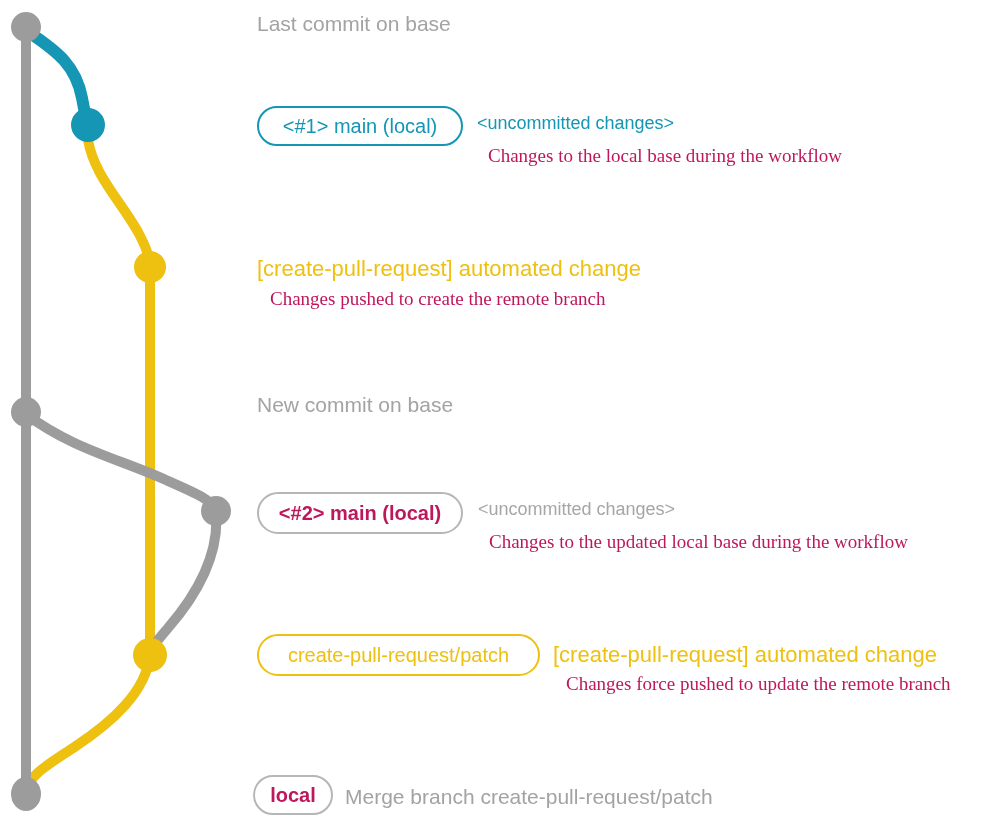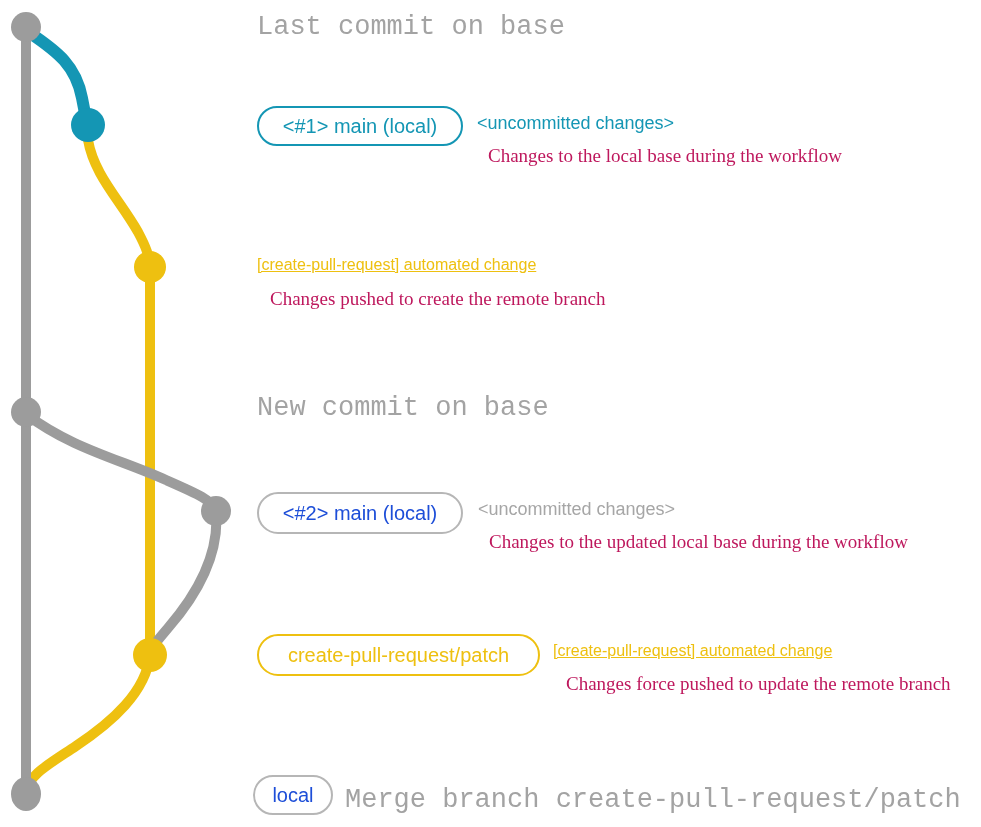--- a/index.html
+++ b/index.html
@@ -11,34 +11,34 @@
 
   
   .stroke-gray   { stroke:var(--branch-gray);  fill:none; stroke-width:10; stroke-linecap:round; }
   .stroke-teal   { stroke:var(--teal);         fill:none; stroke-width:12; stroke-linecap:round; }
   .stroke-yellow { stroke:var(--yellow);       fill:none; stroke-width:10; stroke-linecap:round; }
   .fill-gray   { fill:var(--branch-gray); }
   .fill-teal   { fill:var(--teal); }
   .fill-yellow { fill:var(--yellow); }
 
   .txt { position:absolute; white-space:nowrap; line-height:1.15; }
-  .gray-header { color:var(--text-gray); font-size:27px;font-family:Liberation Mono, monospace; }
+  .gray-header { color:var(--text-gray); font-size:21px; }
   .status      { font-size:18px; }
   .status.teal { color:var(--teal); }
   .status.gray { color:#a6a6a6; }
-  .ytitle      { color:var(--yellow); font-size:16px;text-decoration:underline; }
+  .ytitle      { color:var(--yellow); font-size:22px; }
   .note        { font-family:"Liberation Serif", serif; font-size:19px; color:#be185d; }
 
   .badge {
     position:absolute; box-sizing:border-box;
     display:flex; align-items:center; justify-content:center;
     border:2px solid; border-radius:21px; font-size:20px; background:#ffffff00;
   }
   .badge.teal-bd   { border-color:var(--teal);   color:var(--teal); }
-  .badge.gray-bd   { border-color:#b6b6b6;       color:#1d4ed8; }
+  .badge.gray-bd   { border-color:#b6b6b6;       color:#be185d;font-weight:bold; }
   .badge.yellow-bd { border-color:var(--yellow); color:var(--yellow); }
 </style>
 </head>
 <body>
 
 <div class="stage">
 
   <svg class="graph-svg" width="250" height="827" viewBox="0 0 250 827">
 
     <path class="stroke-yellow" d="M 88 140 C 94 175 120 200 138 232 C 146 247 149 255 150 267"></path>

